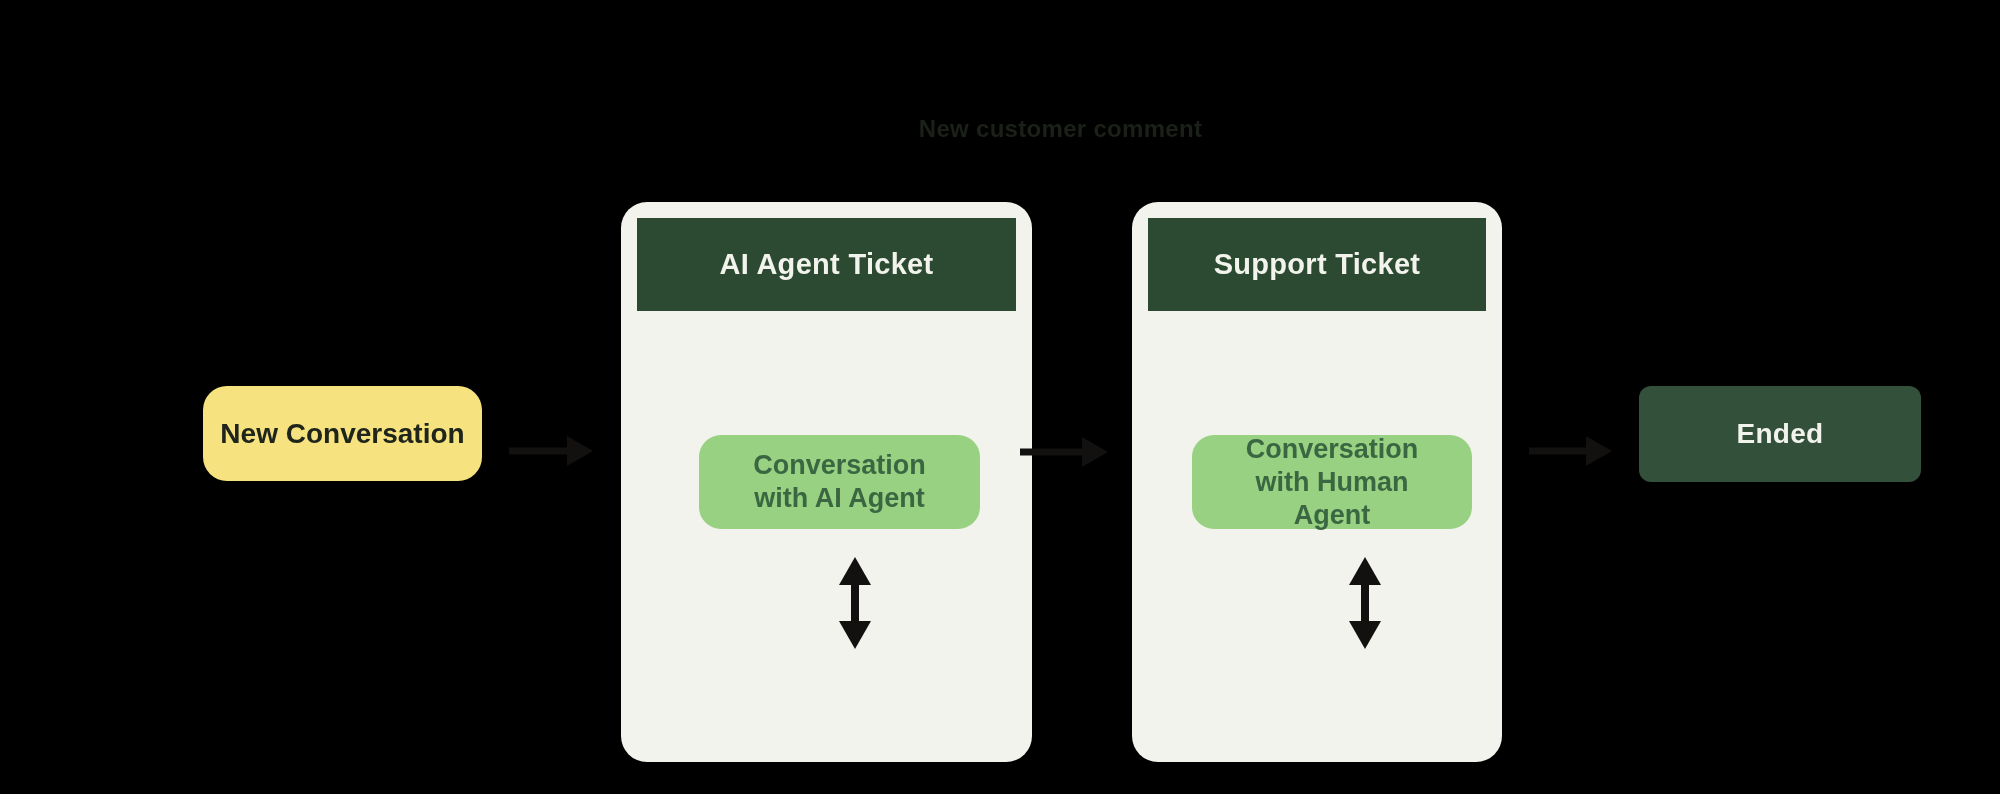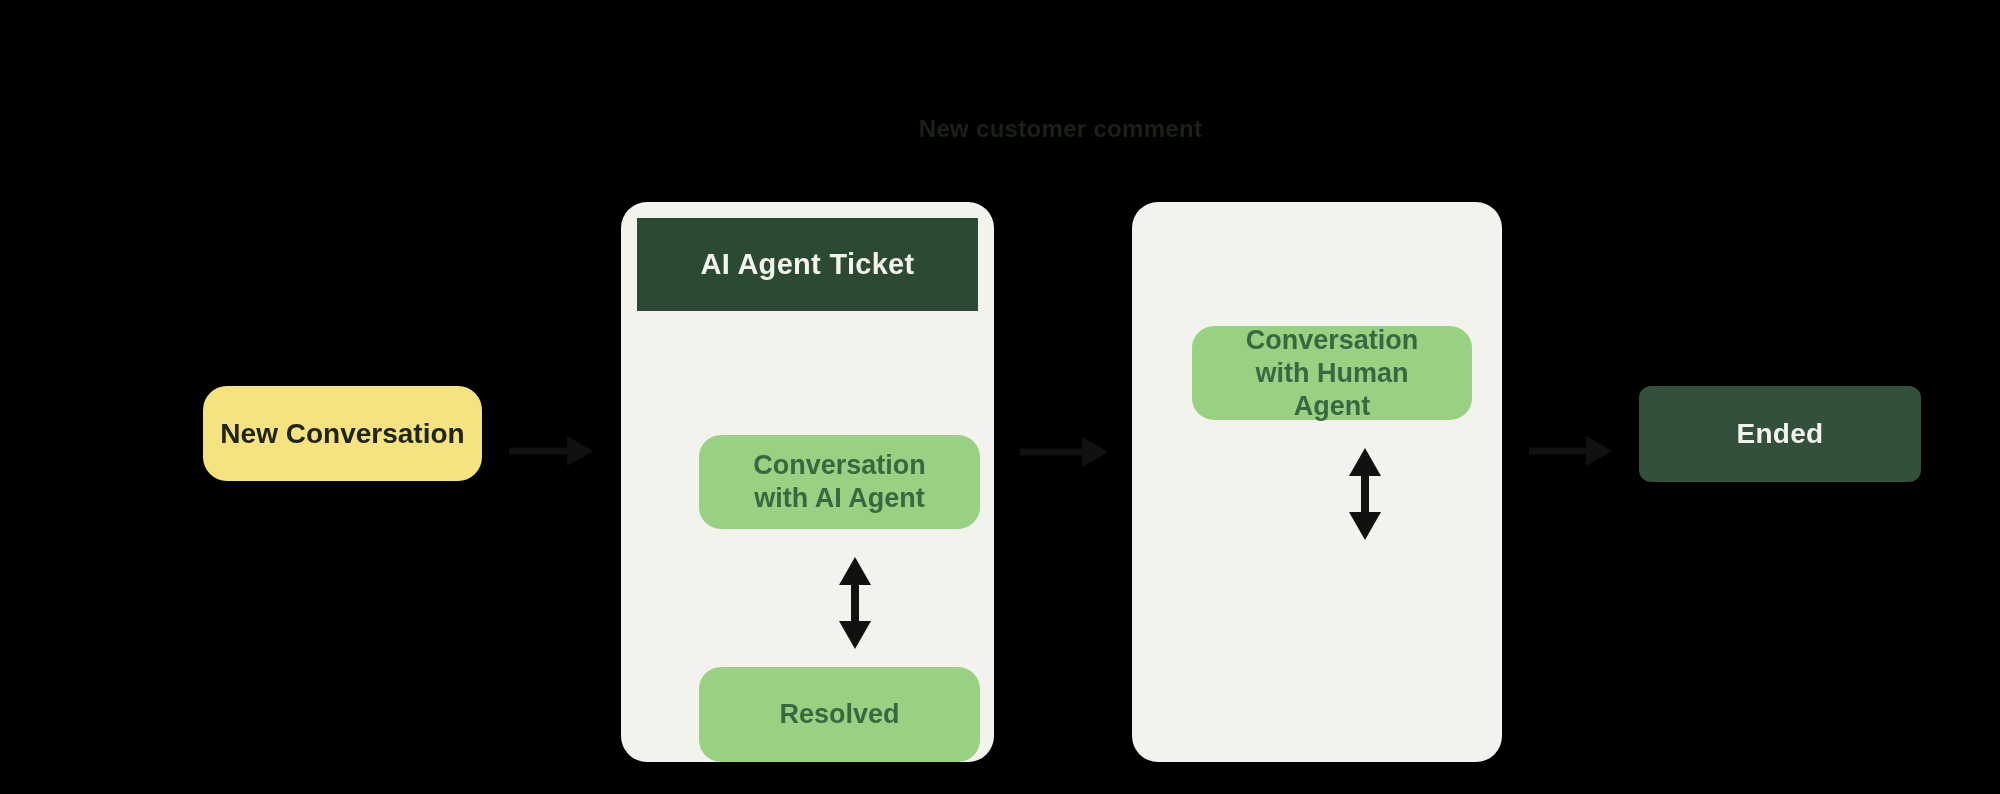--- a/index.html
+++ b/index.html
@@ -59,21 +59,21 @@
   }
 
   
   .card{
     position:absolute;
     top:138px;height:560px;
     background:var(--card-body);
     border-radius:26px;
     overflow:hidden;
   }
-  .card-1{left:557px;width:373px;}
+  .card-1{left:557px;width:411px;}
   .card-2{left:1068px;width:370px;}
   .card-header{
     height:93px;
     background:var(--card-header);
     color:var(--header-text);
     display:flex;align-items:center;justify-content:center;
     font-size:29px;font-weight:600;
     letter-spacing:.3px;
   }
   .card-body{position:relative;height:467px;}
@@ -161,32 +161,32 @@
     </div>
     <div class="card-body">
       <div class="state state-top">
         <span>Conversation with AI Agent</span>
       </div>
       <div class="v-arrow">
         <div class="head-up"></div>
         <div class="shaft"></div>
         <div class="head-down"></div>
       </div>
-      <div class="state state-bottom">
-        <span>Resolved</span>
-      </div>
     </div>
   </div>
 
   <div class="h-arrow arrow-2">
     <div class="shaft"></div>
     <div class="head"></div>
   </div>
 
   <div class="card card-2">
+    <div class="card-header">
+      <span>Support Ticket</span>
+    </div>
     <div class="card-body">
       <div class="state state-top">
         <span>Conversation with Human Agent</span>
       </div>
       <div class="v-arrow">
         <div class="head-up"></div>
         <div class="shaft"></div>
         <div class="head-down"></div>
       </div>
     </div>

